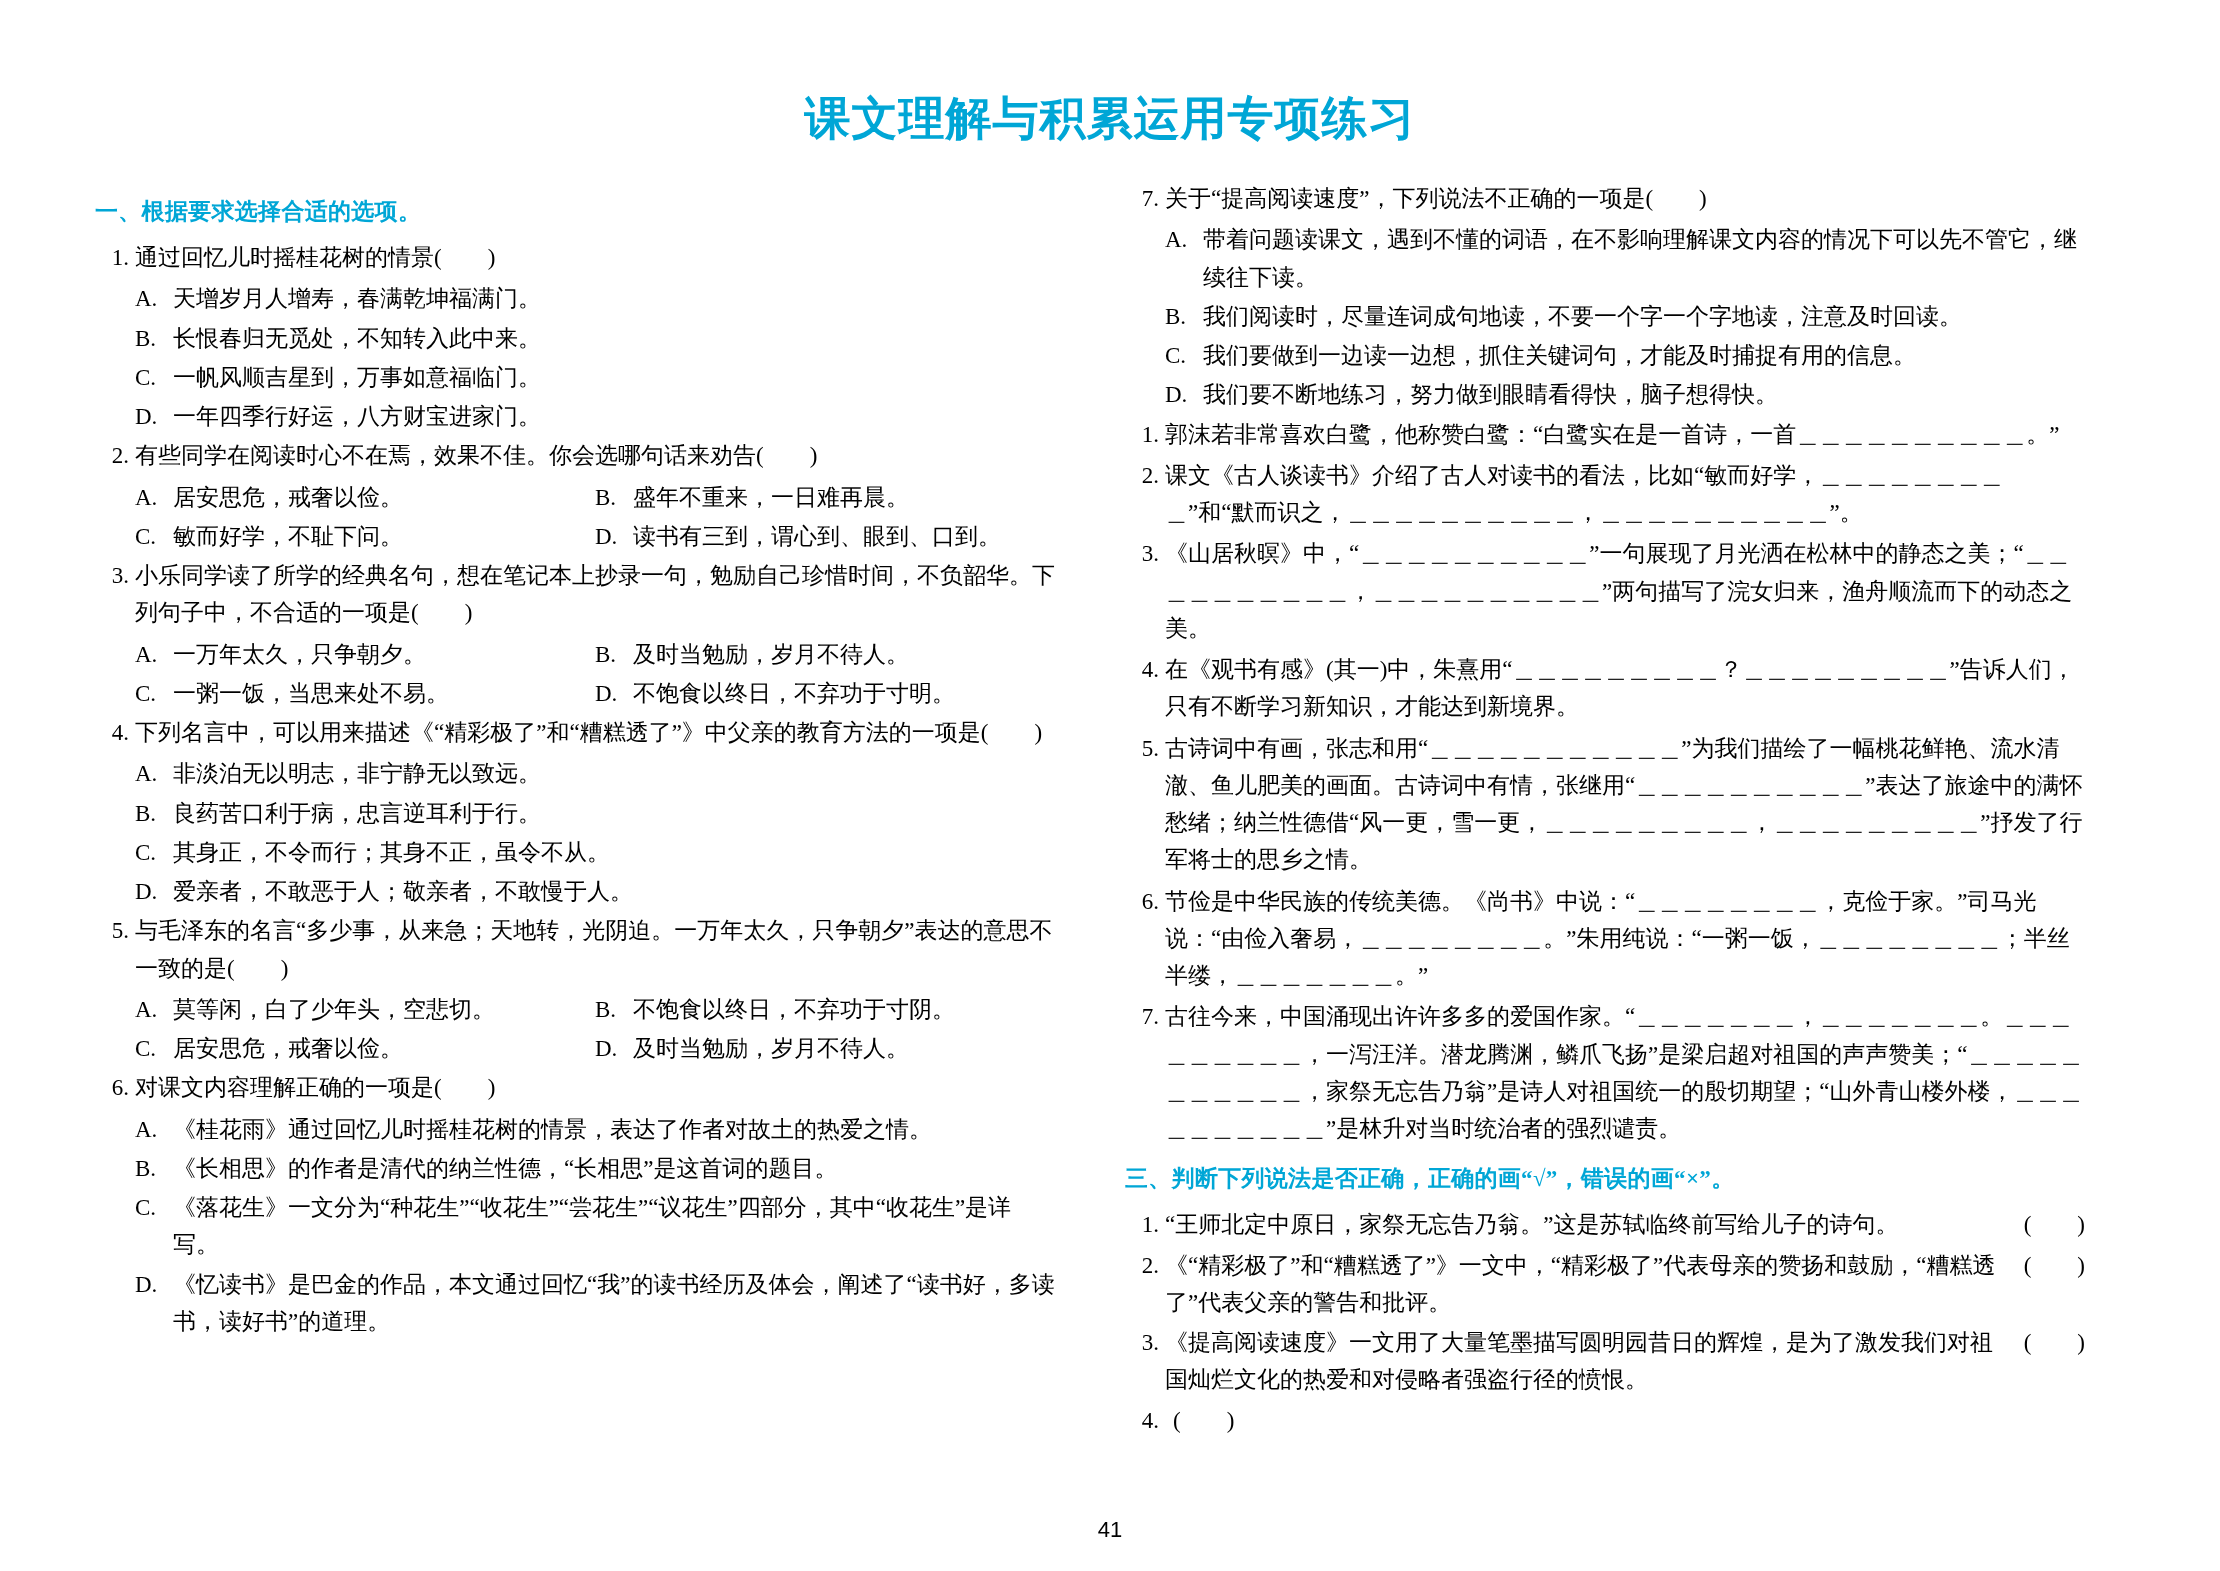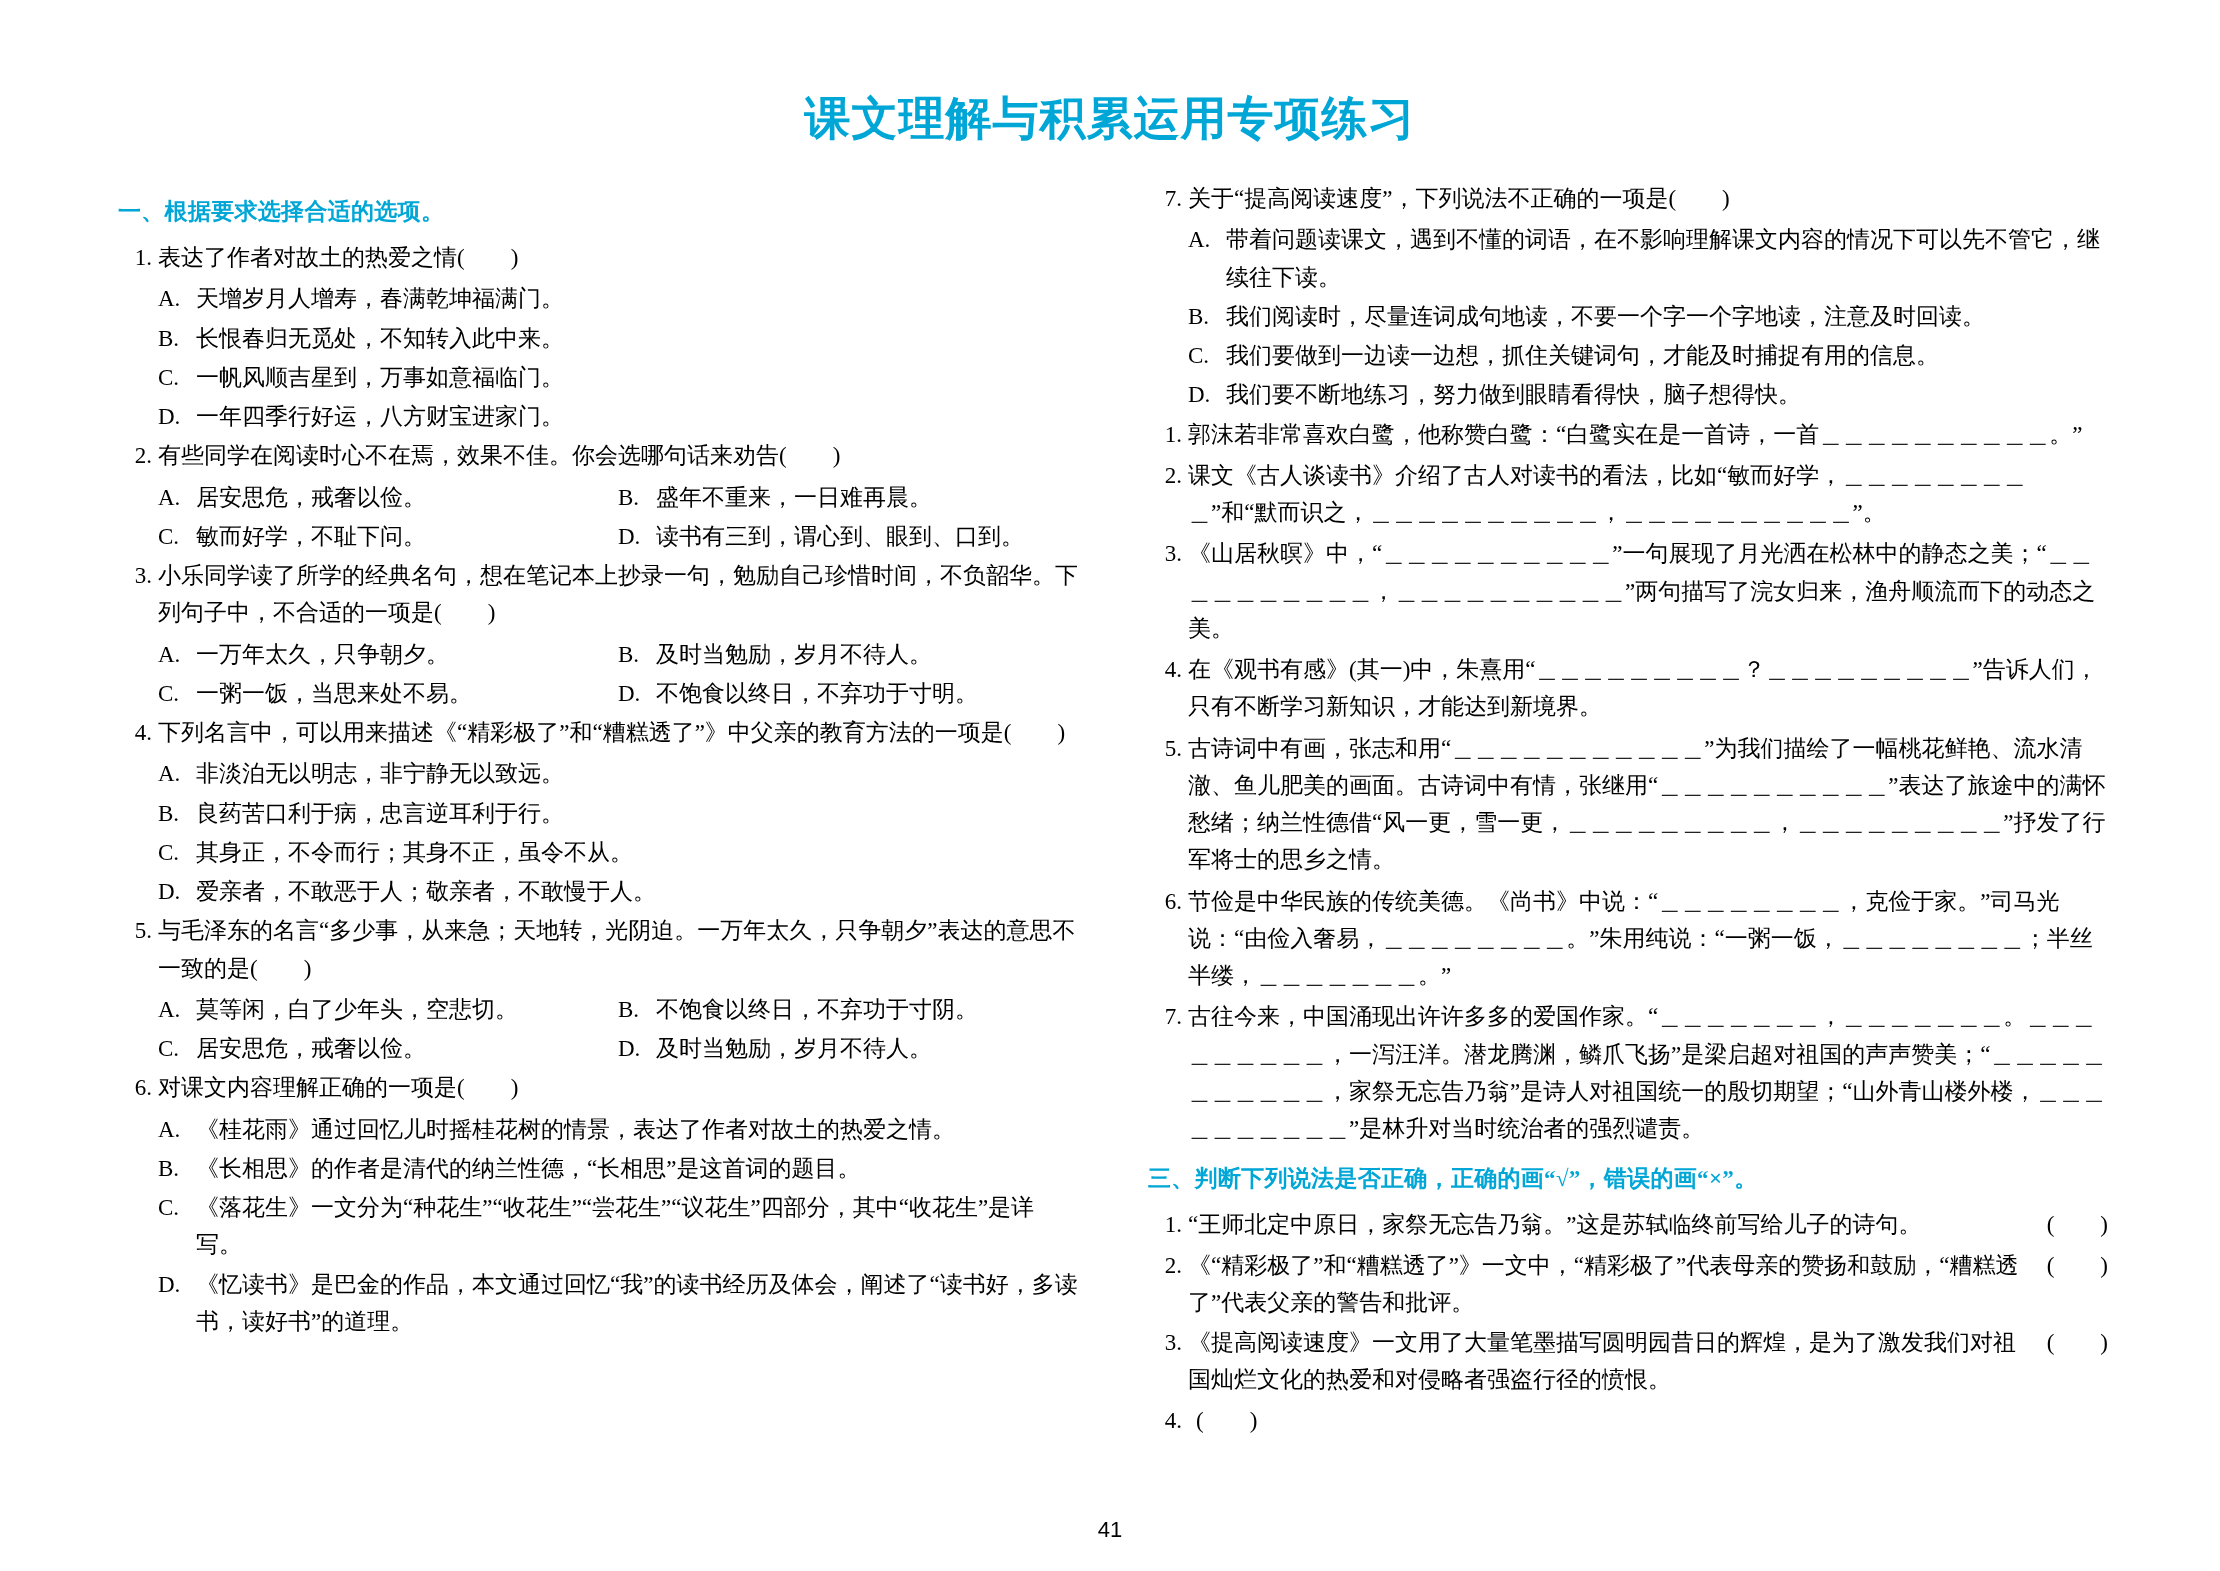--- a/index.html
+++ b/index.html
@@ -19,21 +19,20 @@
     position: relative;
     width: 2220px;
     height: 1571px;
     box-sizing: border-box;
     padding: 70px 95px 0 95px;
   }
   .columns {
     display: flex;
     flex-direction: row;
     gap: 70px;
-    margin-left: 23px;
   }
   .col {
     width: 960px;
     flex: 0 0 960px;
   }
   .title {
     color: #00a6d6;
     font-size: 46px;
     font-weight: bold;
     text-align: center;
@@ -126,21 +125,21 @@
   <div class="title">课文理解与积累运用专项练习</div>
 
   <div class="columns">
 
     <div class="col">
 
       <div class="section-head">一、根据要求选择合适的选项。</div>
 
       <div class="q">
         <span class="q-num">1.</span>
-        <span class="q-body">表达了作者对故土的热爱之情(　　)</span>
+        <span class="q-body">通过回忆儿时摇桂花树的情景(　　)</span>
       </div>
       <div class="opt">
         <span class="opt-label">A.</span>
         <span class="opt-text">天增岁月人增寿，春满乾坤福满门。</span>
       </div>
       <div class="opt">
         <span class="opt-label">B.</span>
         <span class="opt-text">长恨春归无觅处，不知转入此中来。</span>
       </div>
       <div class="opt">

